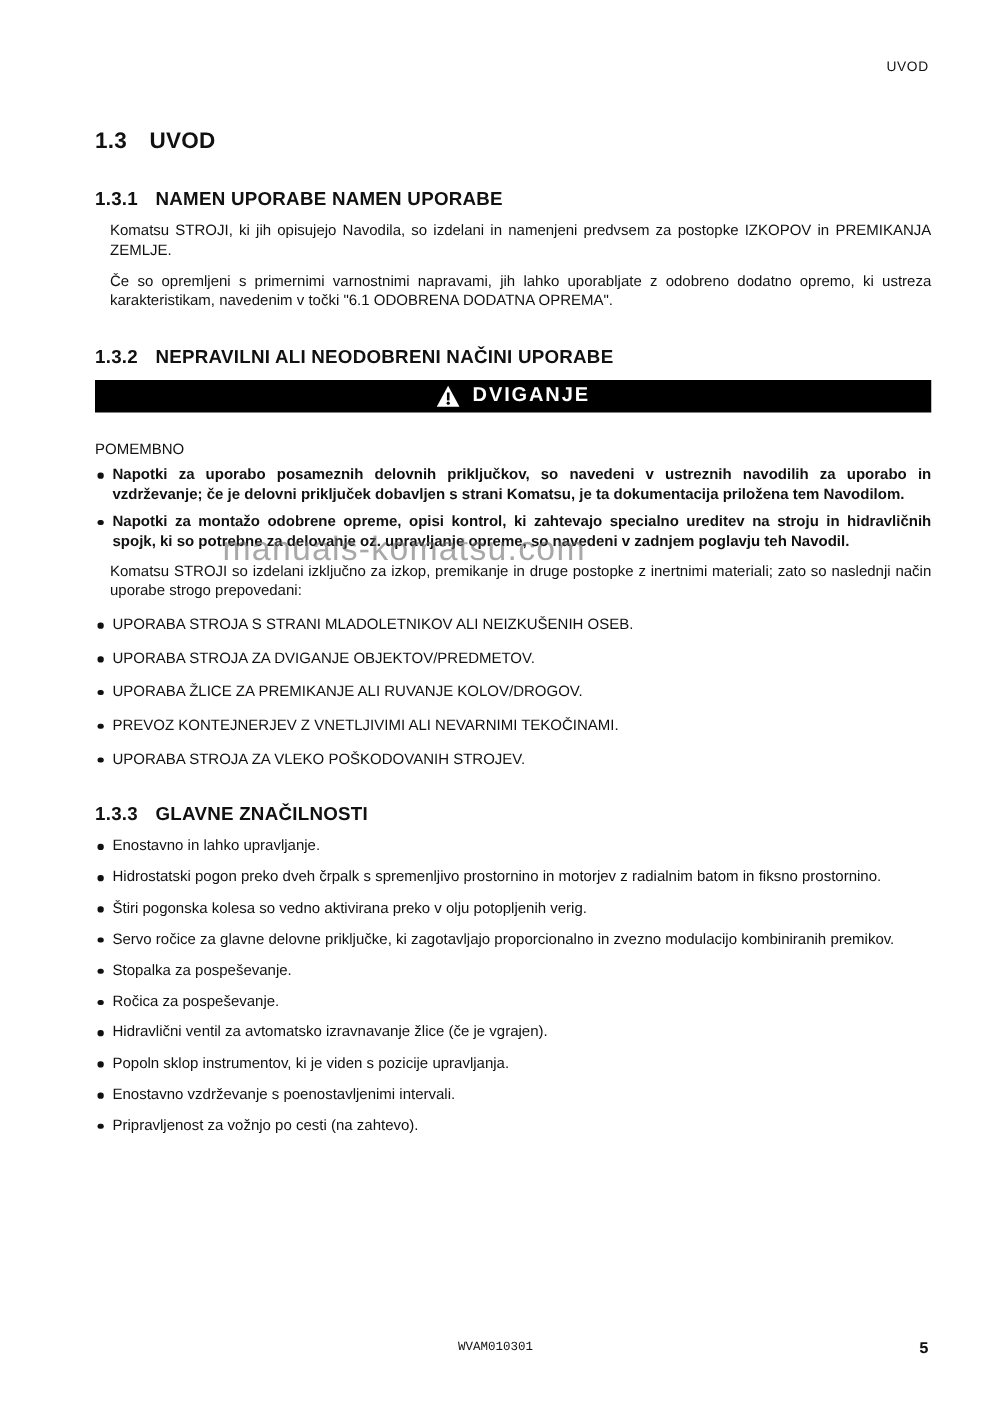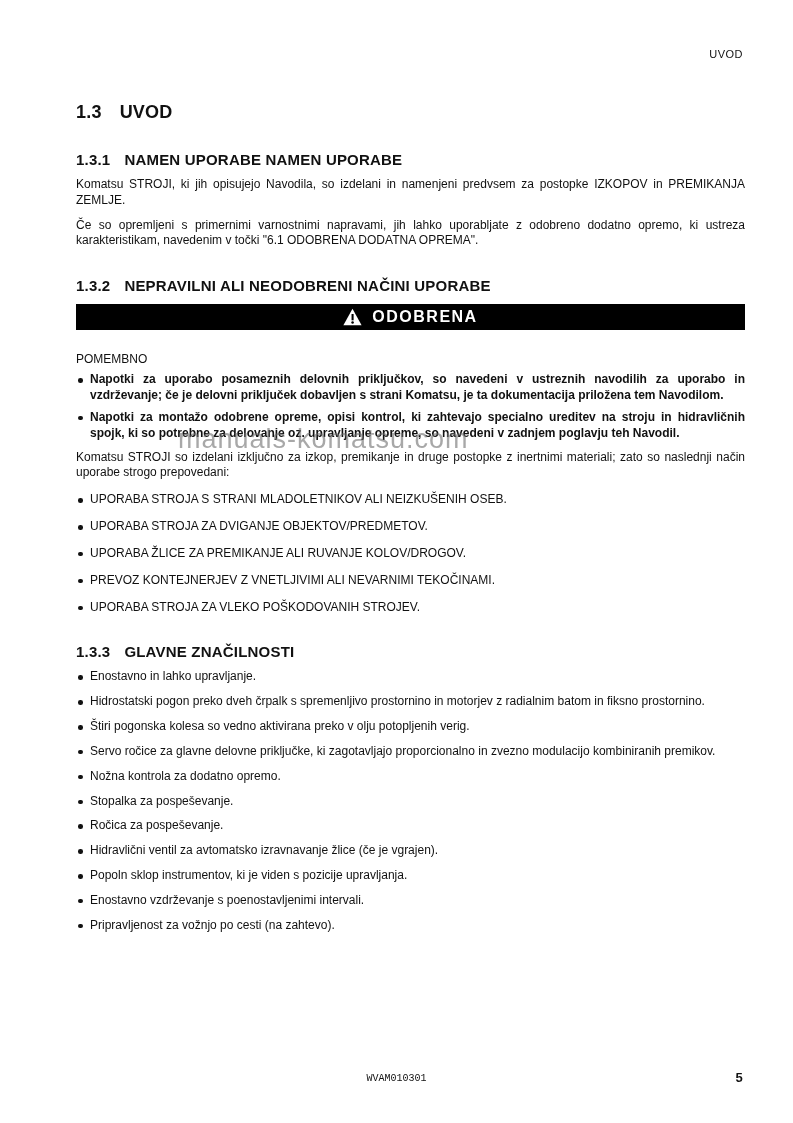--- a/index.html
+++ b/index.html
@@ -33,21 +33,21 @@
   h2.sec {
     font-size: 15px;
     font-weight: bold;
     margin: 28px 0 9px 0;
     letter-spacing: 0.2px;
   }
   h2.sec .num { margin-right: 14px; }
   p.body {
     font-size: 12px;
     line-height: 1.32;
-    margin: 4px 0 9px 0;
+    margin: 4px 0 9px 12px;
     text-align: justify;
   }
   .warning-banner {
     height: 26px;
     background: #000000;
     color: #ffffff;
     display: flex;
     align-items: center;
     justify-content: center;
     gap: 10px;
@@ -151,21 +151,21 @@
     </h2>
 
     <div class="warning-banner">
       <span class="warning-icon">
         <svg width="19" height="18" viewBox="0 0 24 22" aria-hidden="true">
           <path d="M12 0.5 L23.5 21.5 H0.5 Z" fill="#ffffff"></path>
           <rect x="10.8" y="7.2" width="2.6" height="8" fill="#000000"></rect>
           <circle cx="12.1" cy="18" r="1.6" fill="#000000"></circle>
         </svg>
       </span>
-      <span class="warning-label">ODOBRENA</span>
+      <span class="warning-label">DVIGANJE</span>
     </div>
 
 
     <div class="pomembno">POMEMBNO</div>
 
     <ul class="bullets bold">
       <li>Napotki za uporabo posameznih delovnih priključkov, so navedeni v ustreznih navodilih za uporabo in vzdrževanje; če je delovni priključek dobavljen s strani Komatsu, je ta dokumentacija priložena tem Navodilom.</li>
       <li>Napotki za montažo odobrene opreme, opisi kontrol, ki zahtevajo specialno ureditev na stroju in hidravličnih spojk, ki so potrebne za delovanje oz. upravljanje opreme, so navedeni v zadnjem poglavju teh Navodil.</li>
     </ul>
 
@@ -183,21 +183,20 @@
   <section>
     <h2 class="sec">
       <span class="num">1.3.3</span><span>GLAVNE ZNAČILNOSTI</span>
     </h2>
 
     <ul class="bullets features">
       <li>Enostavno in lahko upravljanje.</li>
       <li>Hidrostatski pogon preko dveh črpalk s spremenljivo prostornino in motorjev z radialnim batom in fiksno prostornino.</li>
       <li>Štiri pogonska kolesa so vedno aktivirana preko v olju potopljenih verig.</li>
       <li>Servo ročice za glavne delovne priključke, ki zagotavljajo proporcionalno in zvezno modulacijo kombiniranih premikov.</li>
-      <li>Nožna kontrola za dodatno opremo.</li>
       <li>Stopalka za pospeševanje.</li>
       <li>Ročica za pospeševanje.</li>
       <li>Hidravlični ventil za avtomatsko izravnavanje žlice (če je vgrajen).</li>
       <li>Popoln sklop instrumentov, ki je viden s pozicije upravljanja.</li>
       <li>Enostavno vzdrževanje s poenostavljenimi intervali.</li>
       <li>Pripravljenost za vožnjo po cesti (na zahtevo).</li>
     </ul>
   </section>
 
   <div class="watermark">manuals-komatsu.com</div>

